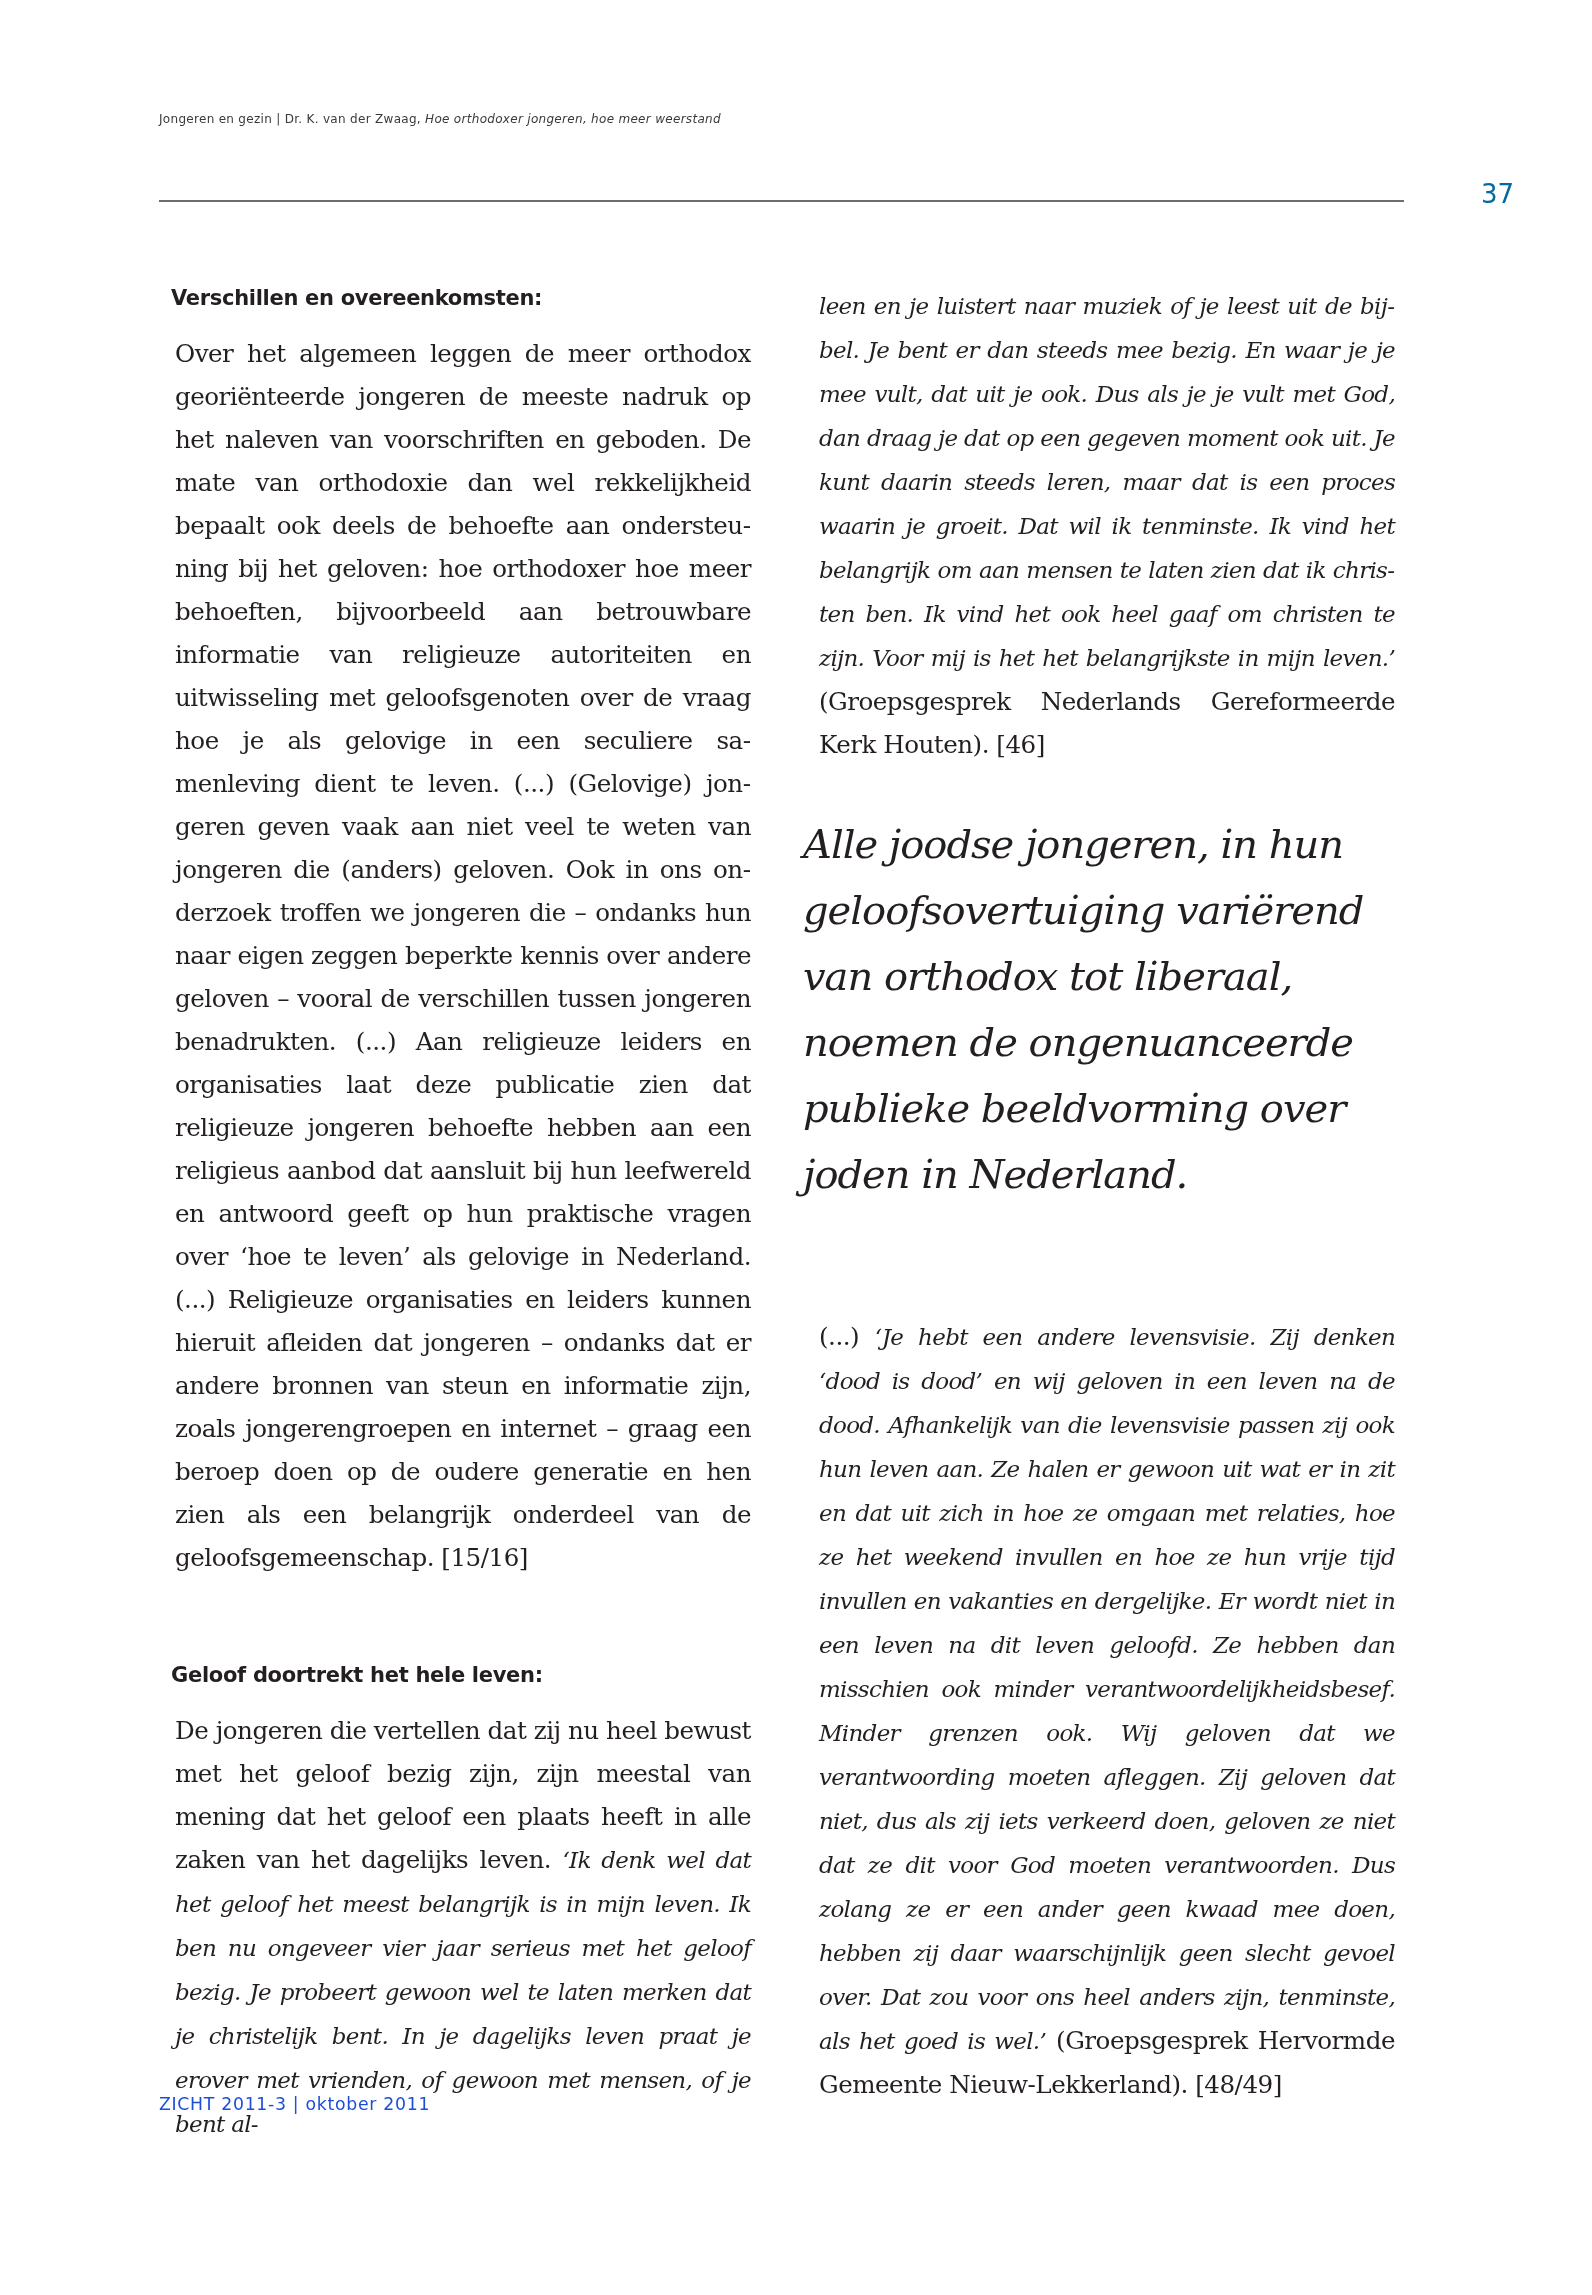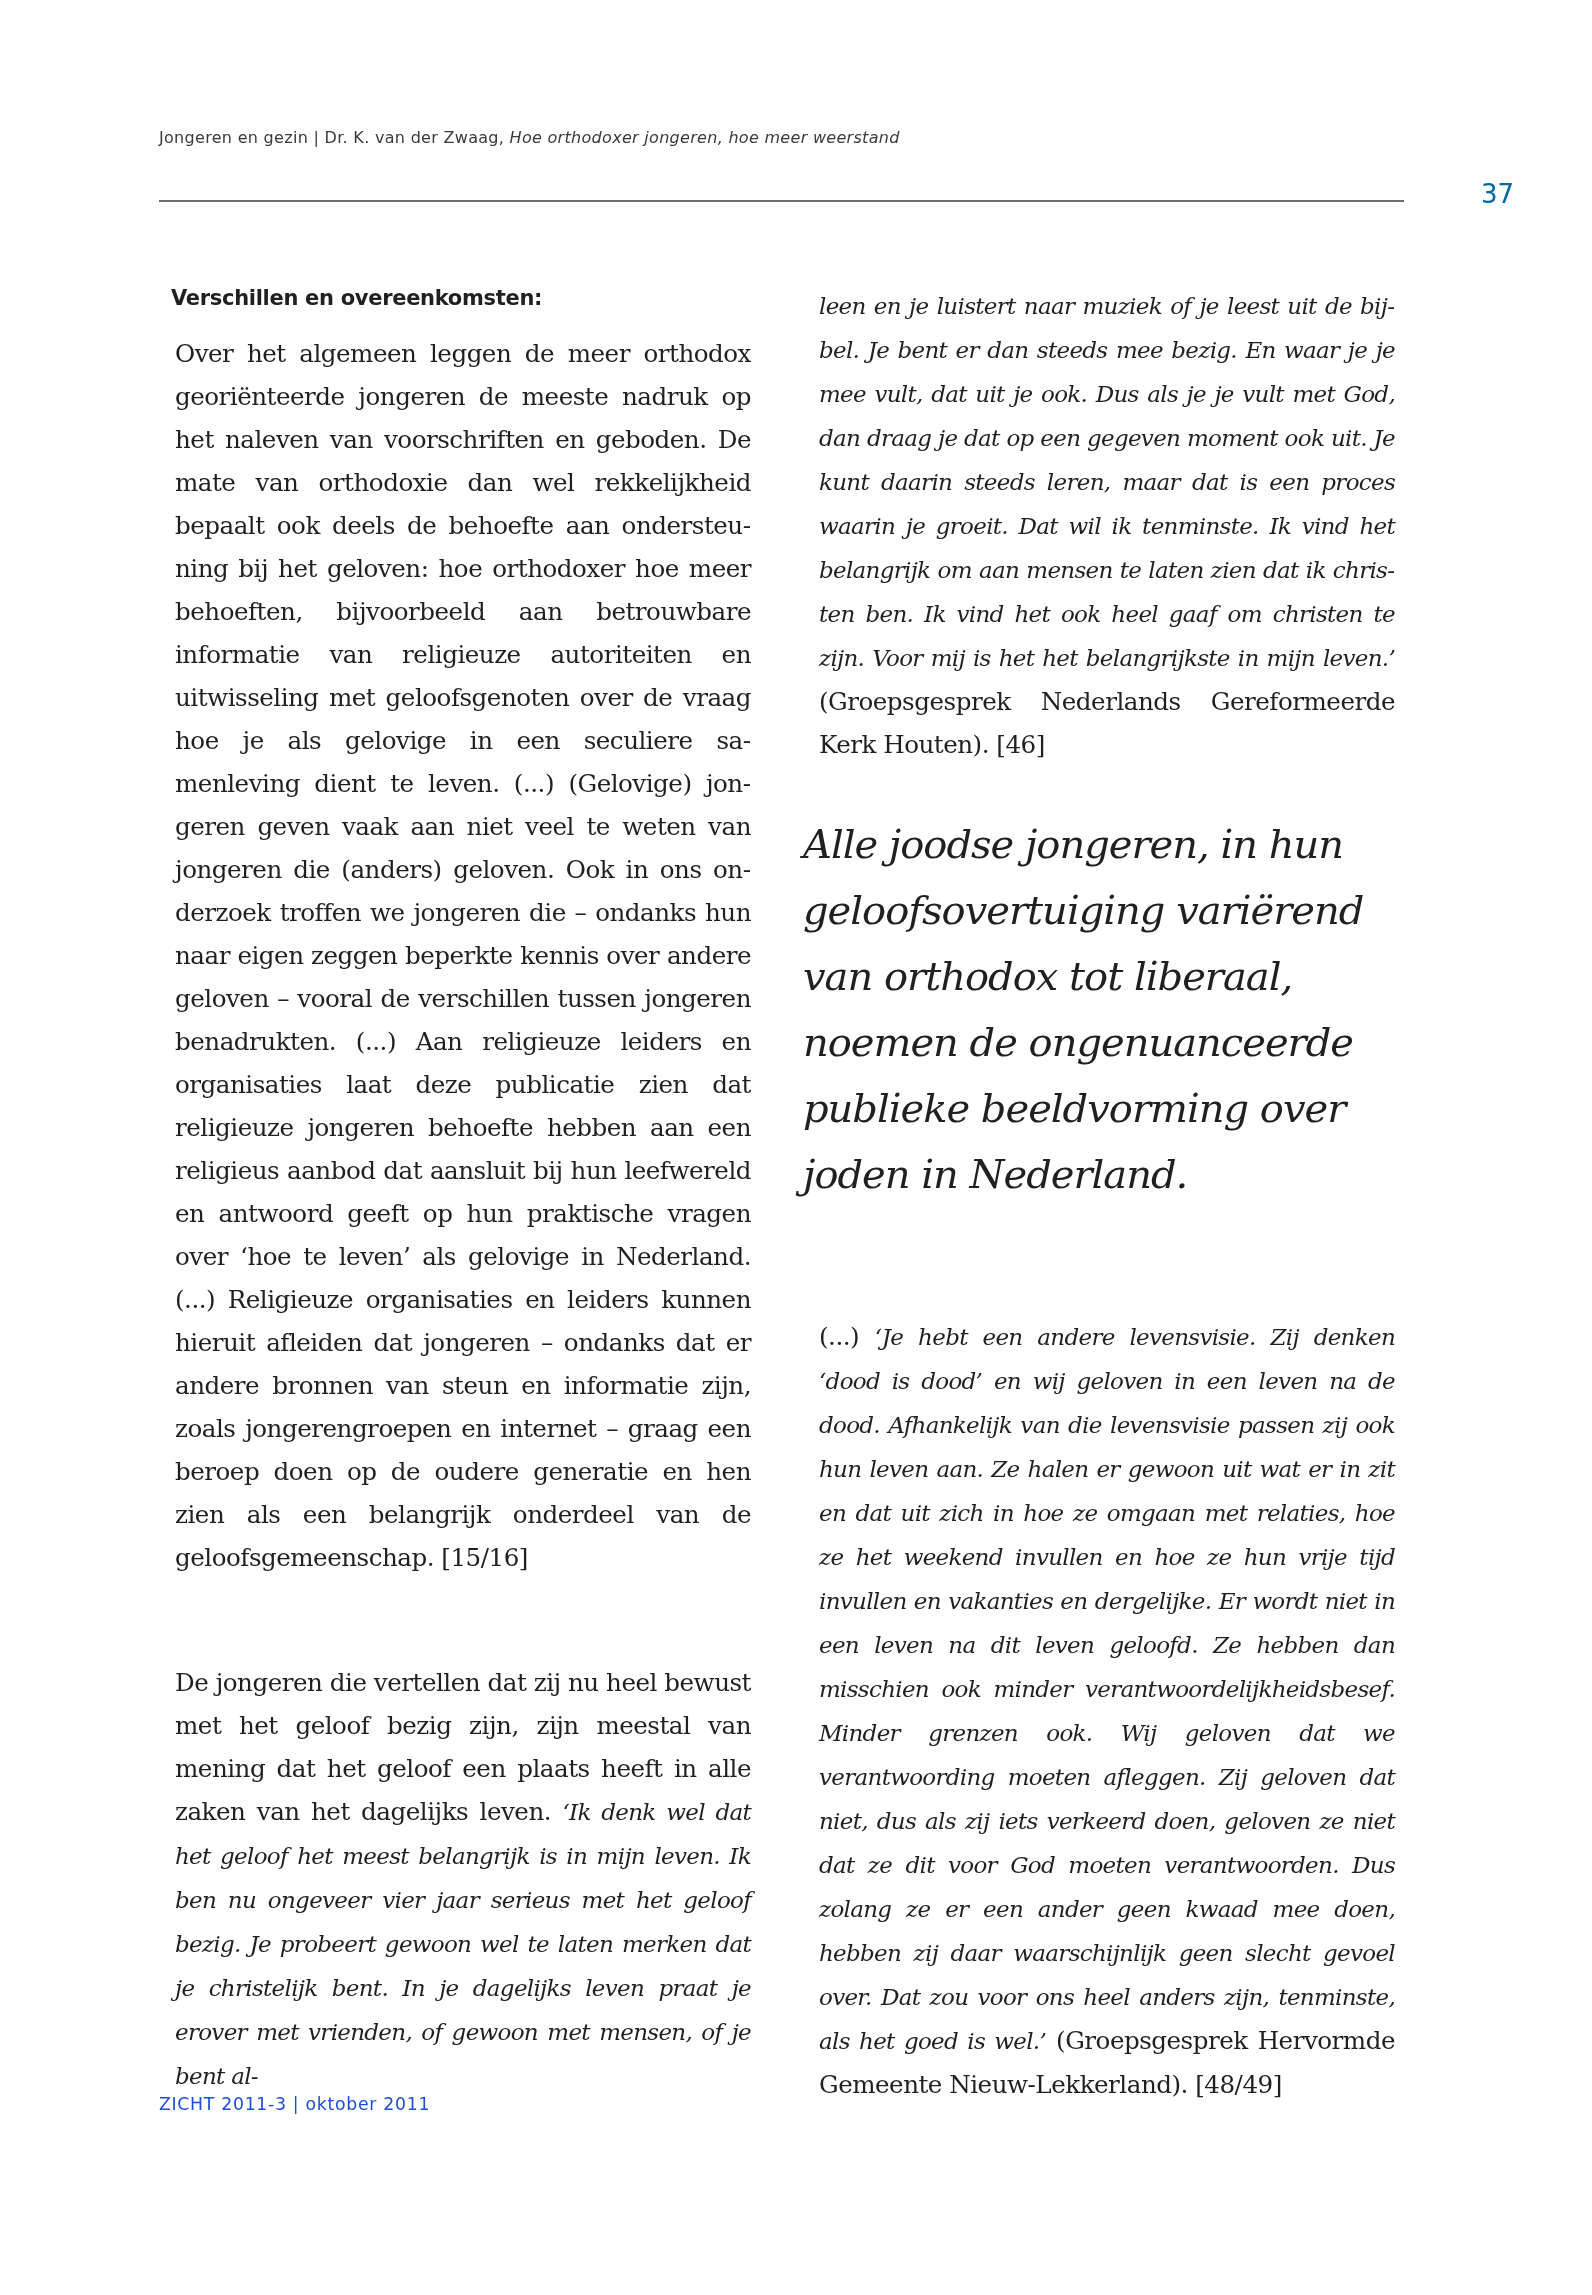--- a/index.html
+++ b/index.html
@@ -1,19 +1,19 @@
 <!DOCTYPE html>
 <html style="font-size:14px"><head>
 <meta charset="utf-8">
 <style>
   html, body { margin: 0; padding: 0; background: #ffffff; }
   body { width: 1592px; height: 2295px; position: relative; overflow: hidden; color: #231f20; }
   .running-head {
     position: absolute; left: 159px; top: 112px;
-    font-family: "DejaVu Sans", sans-serif; font-size: 16px; letter-spacing: 0.3px; color: #3a3a3a; margin-top: 16px;
+    font-family: "DejaVu Sans", sans-serif; font-size: 12px; letter-spacing: 0.3px; color: #3a3a3a;
   }
   .running-head .ital { font-style: italic; }
   .rule { position: absolute; left: 159px; top: 200px; width: 1245px; height: 1.7px; background: #6d6d6d; }
   .page-number {
     position: absolute; left: 1481px; top: 179px;
     font-family: "DejaVu Sans", sans-serif; font-size: 26px; color: #0369a1;
   }
   .col { position: absolute; top: 268px; width: 608px; }
   .col-left { left: 159px; }
   .col-right { left: 803px; }
@@ -42,20 +42,21 @@
 
 <div class="running-head"><span>Jongeren en gezin | Dr. K. van der Zwaag, </span><span class="ital">Hoe orthodoxer jongeren, hoe meer weerstand</span></div>
 
 <div class="rule"></div>
 <div class="page-number">37</div>
 
 <div class="col col-left">
   <h3 class="heading">Verschillen en overeenkomsten:</h3>
   <p class="body">Over het algemeen leggen de meer orthodox georiënteerde jongeren de meeste nadruk op het naleven van voorschriften en geboden. De mate van orthodoxie dan wel rekkelijkheid bepaalt ook deels de behoefte aan ondersteu­ning bij het geloven: hoe orthodoxer hoe meer behoeften, bijvoorbeeld aan betrouw­bare informatie van religieuze autoriteiten en uitwisseling met geloofsgenoten over de vraag hoe je als gelovige in een seculiere sa­menleving dient te leven. (...) (Gelovige) jon­geren geven vaak aan niet veel te weten van jongeren die (anders) geloven. Ook in ons on­derzoek troffen we jongeren die – ondanks hun naar eigen zeggen beperkte kennis over andere geloven – vooral de verschillen tussen jongeren benadrukten. (...) Aan religieuze lei­ders en organisaties laat deze publicatie zien dat religieuze jongeren behoefte hebben aan een religieus aanbod dat aansluit bij hun leefwereld en antwoord geeft op hun prakti­sche vragen over ‘hoe te leven’ als gelovige in Nederland. (...) Religieuze organisaties en lei­ders kunnen hieruit afleiden dat jongeren – ondanks dat er andere bronnen van steun en informatie zijn, zoals jongerengroepen en in­ternet – graag een beroep doen op de oudere generatie en hen zien als een belangrijk on­derdeel van de geloofsgemeenschap. [15/16]</p>
   <div class="spacer"></div>
+  <h3 class="heading">Geloof doortrekt het hele leven:</h3>
   <p class="body"><span>De jongeren die vertellen dat zij nu heel be­wust met het geloof bezig zijn, zijn meestal van mening dat het geloof een plaats heeft in alle zaken van het dagelijks leven. </span><span class="ital">‘Ik denk wel dat het geloof het meest belangrijk is in mijn leven. Ik ben nu ongeveer vier jaar serieus met het geloof bezig. Je probeert gewoon wel te laten merken dat je christelijk bent. In je dagelijks leven praat je erover met vrienden, of gewoon met mensen, of je bent al-</span></p>
 </div>
 
 <div class="col col-right">
   <p class="body"><span class="ital">leen en je luistert naar muziek of je leest uit de bij­bel. Je bent er dan steeds mee bezig. En waar je je mee vult, dat uit je ook. Dus als je je vult met God, dan draag je dat op een gegeven moment ook uit. Je kunt daarin steeds leren, maar dat is een proces waarin je groeit. Dat wil ik tenminste. Ik vind het belangrijk om aan mensen te laten zien dat ik chris­ten ben. Ik vind het ook heel gaaf om christen te zijn. Voor mij is het het belangrijkste in mijn leven.’</span><span> (Groepsgesprek Nederlands Gereformeerde Kerk Houten). [46]</span></p>
 </div>
 
 <p class="pullquote">Alle joodse jongeren, in hun geloofsovertuiging variërend van orthodox tot liberaal, noemen de ongenuanceerde publieke beeldvorming over joden in Nederland.</p>
 
 <div class="col-right-lower">

